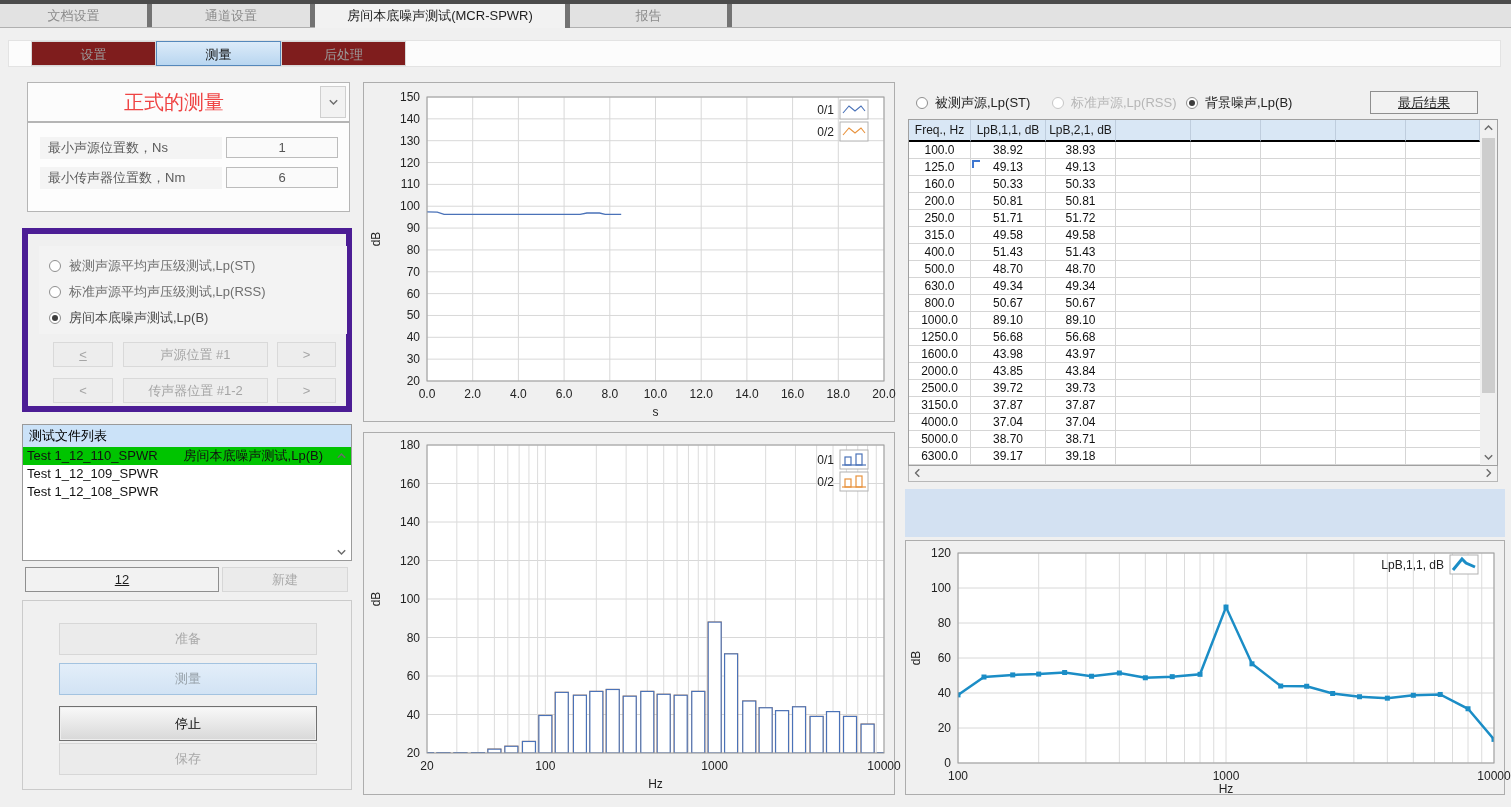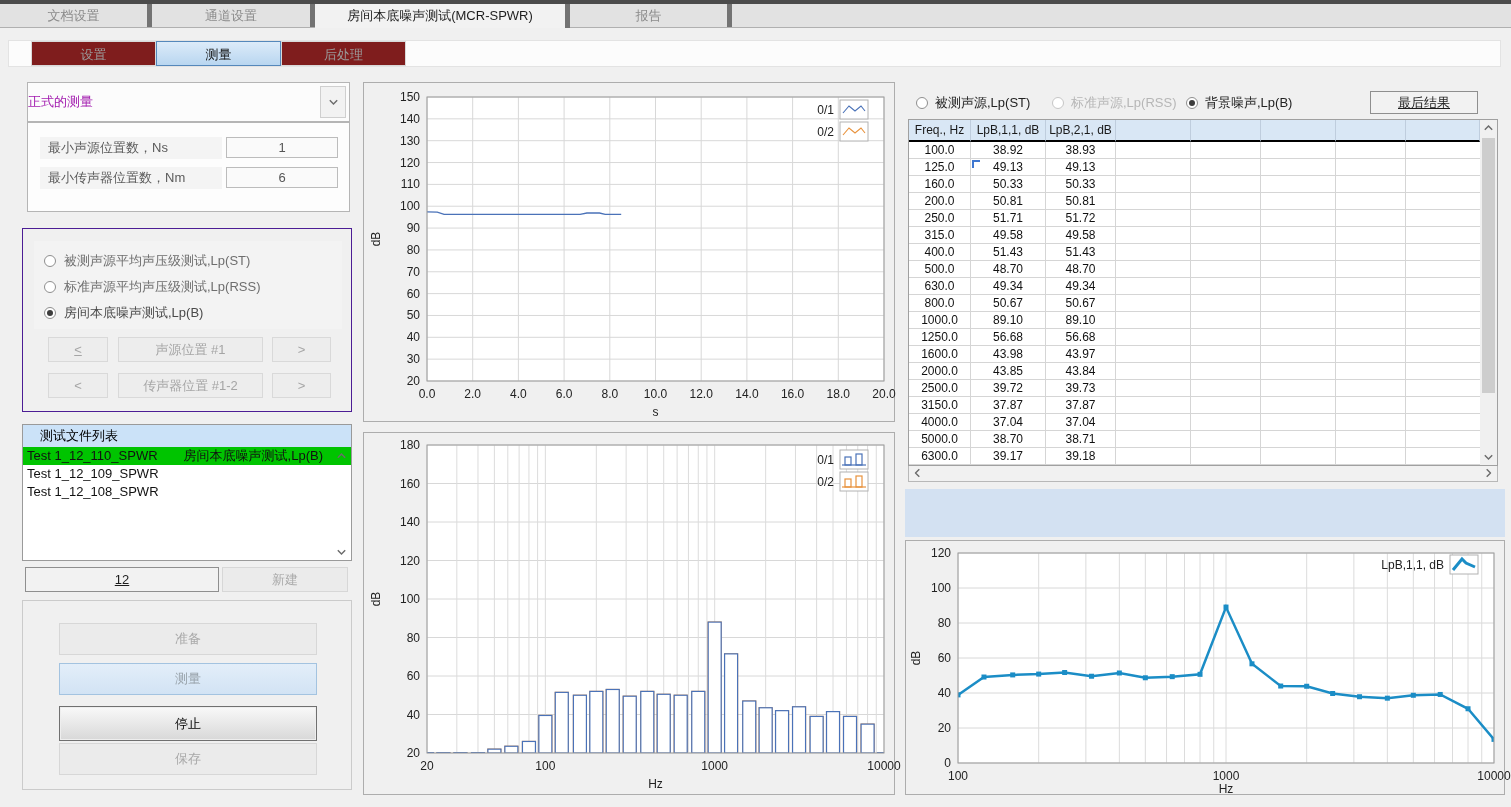--- a/index.html
+++ b/index.html
@@ -31,33 +31,33 @@
   .radio.sel::after{content:'';display:block;width:6px;height:6px;margin:2px;background:#3d3d3d;border-radius:50%;}
   .radio.dis{border-color:#c6c6c6;}
   .btn{display:flex;align-items:center;justify-content:center;font-size:13px;box-sizing:border-box;cursor:default;}
   .btn.dim{background:#ebebeb;border:1px solid #d7d7d7;color:#a9a9a9;}
   .btn.hl{background:linear-gradient(#e3eef9,#d2e3f4);border:1px solid #a3c3e0;color:#98a2aa;}
   .btn.live{background:linear-gradient(#f9f9f9,#d8d8d8);border:1px solid #707070;box-shadow:inset 0 0 0 1px #eee;color:#000;}
   .btn.plain{background:#f2f2f2;border:1px solid #8f8f8f;color:#1d1d1d;text-decoration:underline;}
 
   
   #mode-select{left:27px;top:82px;width:323px;height:40px;background:#fcfcfc;border:1px solid #b5b5b5;}
-  #mode-select .val{position:absolute;left:0;top:0;width:292px;height:38px;line-height:38px;text-align:left;font-size:13px;color:#a21caf;}
+  #mode-select .val{position:absolute;left:0;top:0;width:292px;height:38px;line-height:38px;text-align:center;font-size:20px;color:#ef4444;}
   #mode-dd-btn{position:absolute;right:3px;top:3px;width:26px;height:32px;background:#f2f2f2;border:1px solid #cfcfcf;display:flex;align-items:center;justify-content:center;box-sizing:border-box;}
   #param-box{left:27px;top:122px;width:323px;height:90px;background:#fdfdfd;border:1px solid #b5b5b5;}
   .param-label{position:absolute;left:12px;width:182px;height:22px;line-height:22px;background:#f4f4f4;color:#5a5a5a;font-size:13px;padding-left:8px;box-sizing:border-box;}
   .param-field{position:absolute;left:198px;width:112px;height:21px;line-height:19px;background:#fafafa;border:1px solid #bcbcbc;color:#555;font-size:13px;text-align:center;box-sizing:border-box;}
 
-  #mode-box{left:22px;top:228px;width:330px;height:184px;border:1px solid #4c1d95;background:#f0f0f0;}
+  #mode-box{left:22px;top:228px;width:330px;height:184px;border:6px solid #4c1d95;background:#f0f0f0;}
   #radio-area{position:absolute;left:11px;top:12px;width:308px;height:88px;background:#f3f3f3;}
   .tm-row{position:absolute;left:10px;height:20px;display:flex;align-items:center;gap:8px;font-size:13px;color:#6e6e6e;}
   .pos-btn{position:absolute;height:25px;}
 
   #file-box{left:22px;top:424px;width:330px;height:137px;border:1px solid #9a9a9a;background:#fff;}
-  #file-title{position:absolute;left:0;top:0;width:100%;height:22px;line-height:22px;background:#cbe2f8;color:#000;font-size:13px;padding-left:17px;box-sizing:border-box;}
+  #file-title{position:absolute;left:0;top:0;width:100%;height:22px;line-height:22px;background:#cbe2f8;color:#000;font-size:13px;padding-left:6px;box-sizing:border-box;}
   #file-list-items{position:absolute;left:0;top:22px;width:100%;height:113px;overflow:hidden;}
   .file-item{height:18px;line-height:18px;font-size:13px;color:#111;padding-left:4px;white-space:nowrap;}
   .file-item.sel{background:#00c400;}
   .file-item .note{margin-left:26px;}
   .list-chev{position:absolute;right:4px;width:12px;height:10px;display:flex;align-items:center;justify-content:center;}
 
   #count-btn{left:25px;top:567px;width:194px;height:25px;}
   #new-btn{left:222px;top:567px;width:126px;height:25px;}
 
   #action-box{left:22px;top:600px;width:330px;height:190px;border:1px solid #cbcbcb;background:#f0f0f0;}

